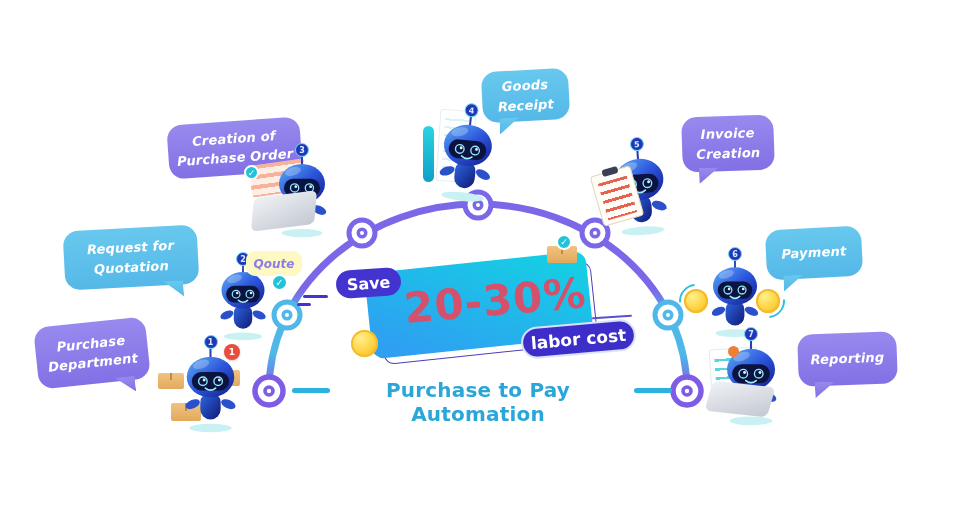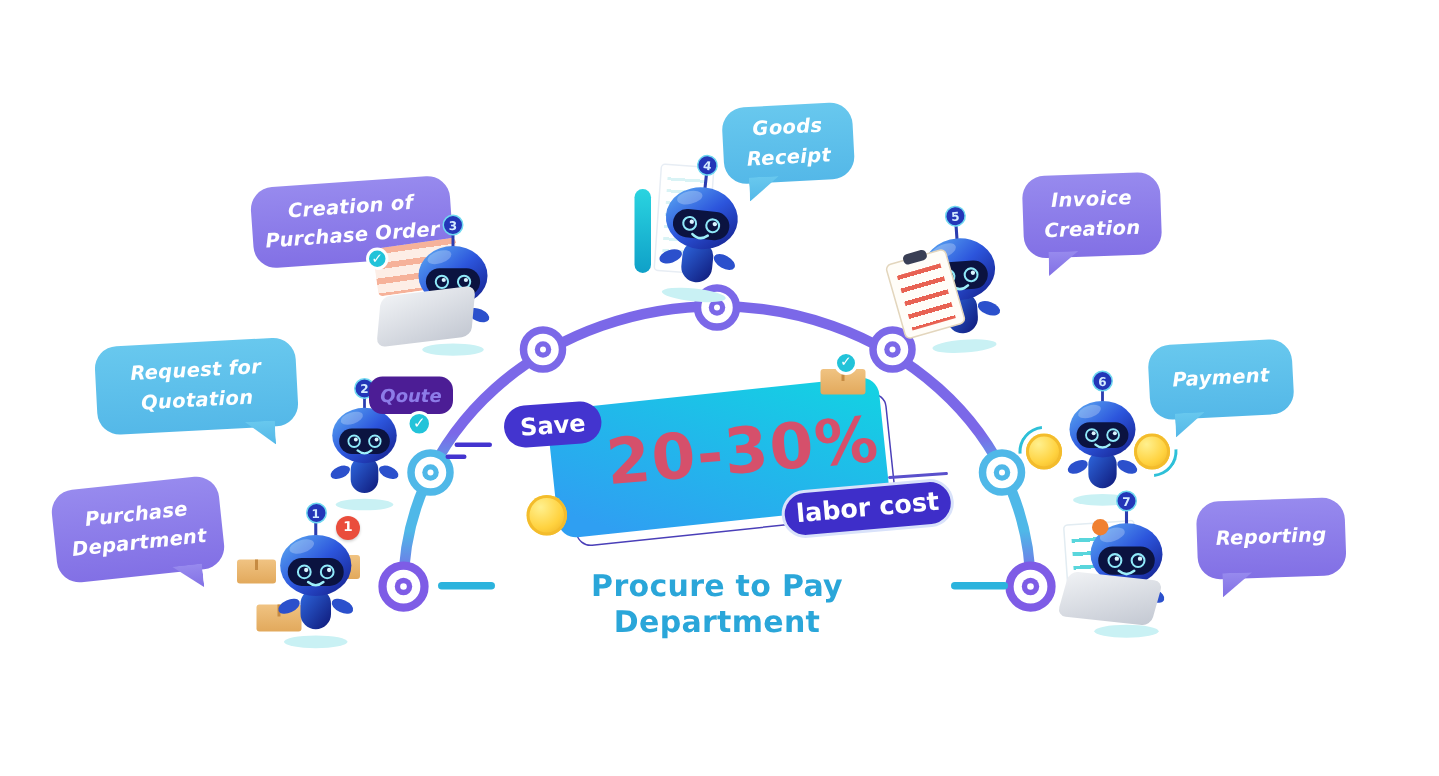--- a/index.html
+++ b/index.html
@@ -41,21 +41,21 @@
   #rob6{left:688px;top:250px;width:94px;height:88px;}
   #rob7{left:706px;top:330px;width:90px;height:96px;}
 
   
   .box{position:absolute;background:linear-gradient(180deg,#f0c382,#e2a95c);border-radius:2px;}
   .box::after{content:"";position:absolute;left:50%;top:0;width:2px;height:45%;background:#c68b42;transform:translateX(-50%);}
   .badge{position:absolute;border-radius:50%;background:#ea4d3c;color:#fff;font-size:9px;font-weight:bold;
          display:flex;align-items:center;justify-content:center;box-shadow:0 1px 2px rgba(0,0,0,.2);}
   .check{position:absolute;border-radius:50%;background:#22c3d9;color:#fff;font-weight:bold;
          display:flex;align-items:center;justify-content:center;border:2px solid #fff;}
-  .quote-tag{position:absolute;background:#4c1d95;border-radius:9px;color:#8d7ce8;
+  .quote-tag{position:absolute;background:#fef9c3;border-radius:9px;color:#8d7ce8;
              font-style:italic;font-weight:bold;font-size:12px;display:flex;align-items:center;justify-content:center;}
   .laptop{position:absolute;background:linear-gradient(160deg,#f0f2f5,#c3c8d2);border-radius:6px;}
   .paper{position:absolute;background:#fdf0e9;border-radius:3px;
          background-image:repeating-linear-gradient(180deg,#f6b29a 0 4px,#fdeee6 4px 10px);}
   .receipt{position:absolute;background:#fff;border:1px solid #e7edf4;border-radius:3px;
            background-image:repeating-linear-gradient(180deg,#d9f3f5 0 2px,#ffffff 2px 8px);background-clip:content-box;padding:6px 4px;}
   .tealbar{position:absolute;border-radius:6px;background:linear-gradient(180deg,#2ad4e0,#0fa0c8);}
   .clipboard{position:absolute;background:#fffdf8;border:1px solid #e3d6bd;border-radius:4px;padding:8px 5px 4px;}
   .clipboard::before{content:"";position:absolute;top:-4px;left:50%;transform:translateX(-50%);
                      width:16px;height:7px;background:#3a3f55;border-radius:3px;}
@@ -175,21 +175,21 @@
   <div class="abs" id="labor-pill">
       <span>labor cost</span>
     </div>
   <div class="coin" style="left:351px;top:330px;width:27px;height:27px;"></div>
   <div class="deco-dash" style="left:303px;top:295px;width:25px;height:3px;"></div>
   <div class="deco-dash" style="left:297px;top:303px;width:14px;height:3px;"></div>
   <div class="deco-dash" style="left:592px;top:316px;width:40px;height:2px;transform:rotate(-4deg);background:#5a50cc;"></div>
   <div class="box" style="left:547px;top:246px;width:30px;height:17px;"></div>
   <div class="check" style="left:556px;top:234px;width:16px;height:16px;font-size:9px;">✓</div>
 
-  <div class="abs" id="main-title">Procure to Pay Department</div>
+  <div class="abs" id="main-title">Purchase to Pay Automation</div>
 
   <div class="bubble purple tail-br" id="bub1">
     <div>Purchase</div>
     <div>Department</div>
   </div>
   <div class="box" style="left:158px;top:373px;width:26px;height:16px;"></div>
   <div class="box" style="left:214px;top:370px;width:26px;height:16px;"></div>
   <div class="box" style="left:171px;top:403px;width:30px;height:18px;"></div>
   <div class="robot" id="rob1">
     <svg viewBox="0 0 100 112">

